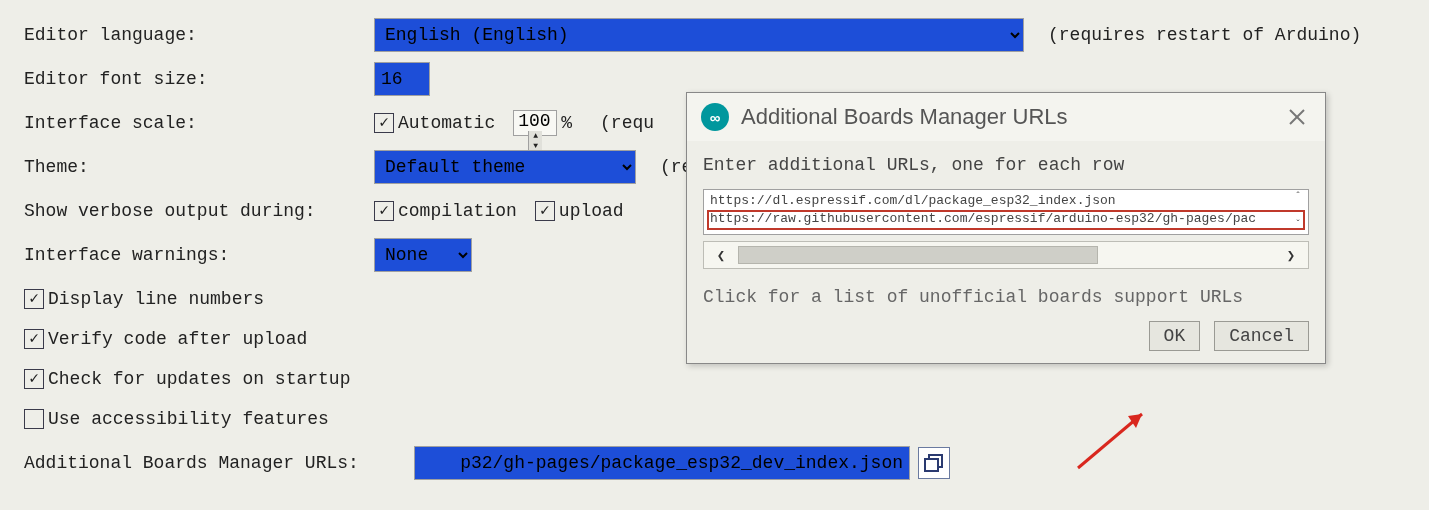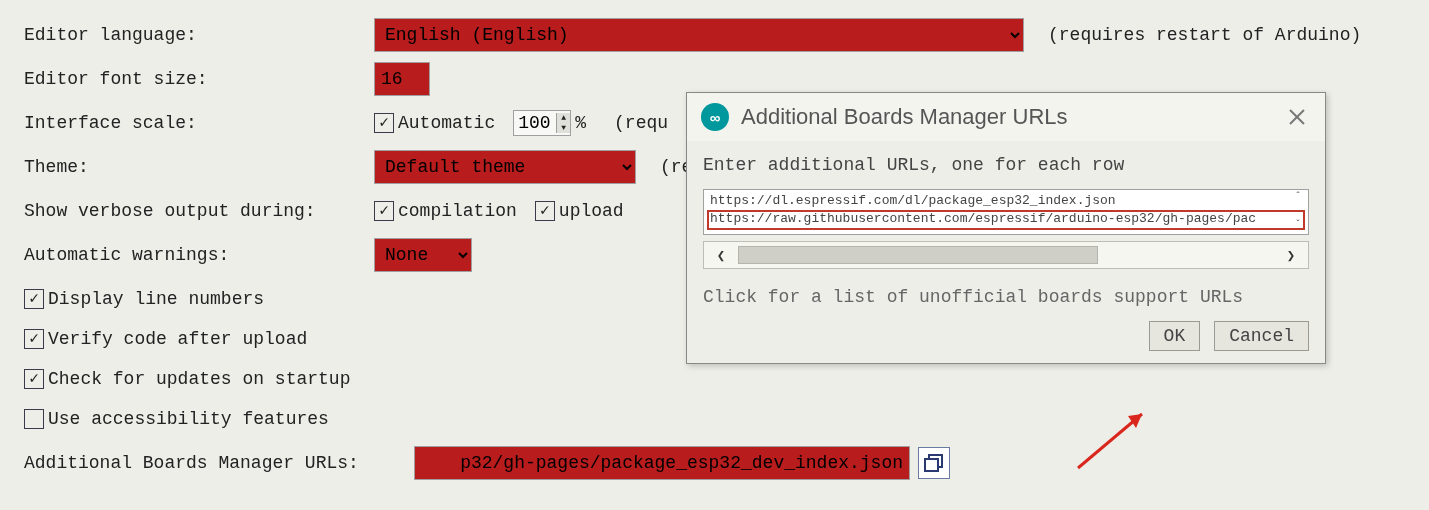--- a/index.html
+++ b/index.html
@@ -25,32 +25,32 @@
     min-height: 34px;
   }
   .label {
     width: 350px;
     font-family: "Courier New", monospace;
   }
   .stack .row { margin: 6px 0; }
   select, input[type="text"], .spinner-text {
     font-family: "Courier New", monospace;
     font-size: 18px;
-    background: #b91c1c;
+    background: #1d4ed8;
     border: 1px solid #a0a0a0;
     padding: 4px 6px;
   }
   .lang-select { width: 650px; height: 34px; }
   .font-input  { width: 56px;  height: 34px; }
   .theme-select{ width: 262px; height: 34px; }
   .warn-select { width: 98px;  height: 34px; }
   .urls-input  { width: 496px; height: 34px; font-family:"Courier New",monospace;text-align:right; }
   .spinner {
     display: inline-flex; align-items:center;
-    border:1px solid #a0a0a0; background:#f8f8f4; height:26px;
+    border:1px solid #a0a0a0; background:#f8f8f4; height:26px;flex-direction:column;
   }
   .spinner-text { border:none; background:transparent; width:42px; padding:0 4px;}
   .spin-btns { display:flex; flex-direction:column; width:14px; }
   .spin-btns div { font-size:8px; line-height:10px; text-align:center; background:#e0e0da; border-left:1px solid #a0a0a0;}
   .note { margin-left: 24px; }
   .cb {
     display:inline-flex; align-items:center; margin-right:18px;
     font-family: "Courier New", monospace;
     justify-content: space-between;
   }
@@ -174,21 +174,21 @@
       <span class="cb-box checked"></span>
       <span>compilation</span>
     </span>
     <span class="cb">
       <span class="cb-box checked"></span>
       <span>upload</span>
     </span>
   </div>
 
   <div class="row">
-    <div class="label">Automatic warnings:</div>
+    <div class="label">Interface warnings:</div>
     <select class="warn-select">
       <option>None</option>
     </select>
   </div>
 
   <div class="stack">
     <div class="row">
         <span class="cb">
           <span class="cb-box checked"></span>
           <span>Display line numbers</span>

